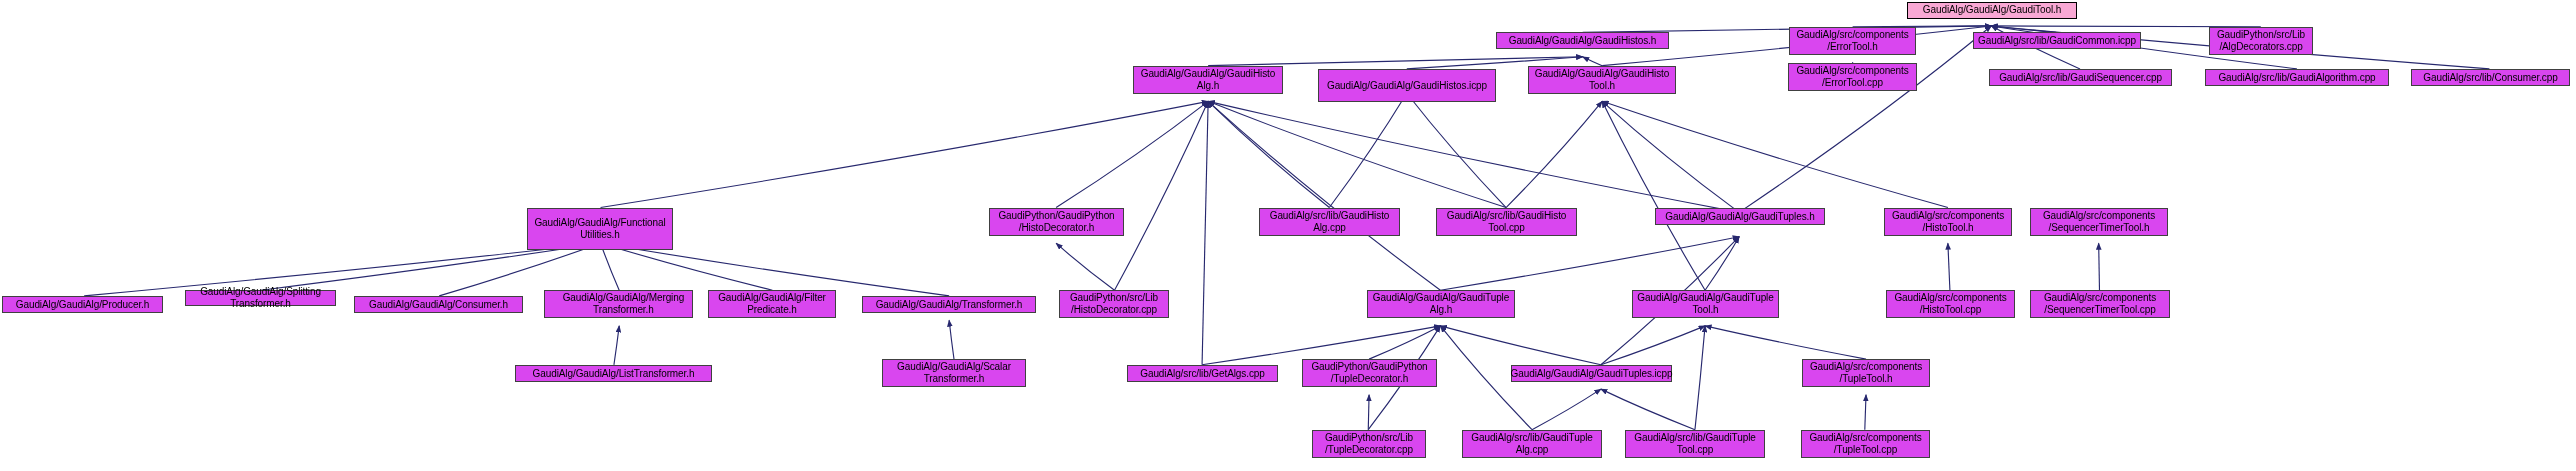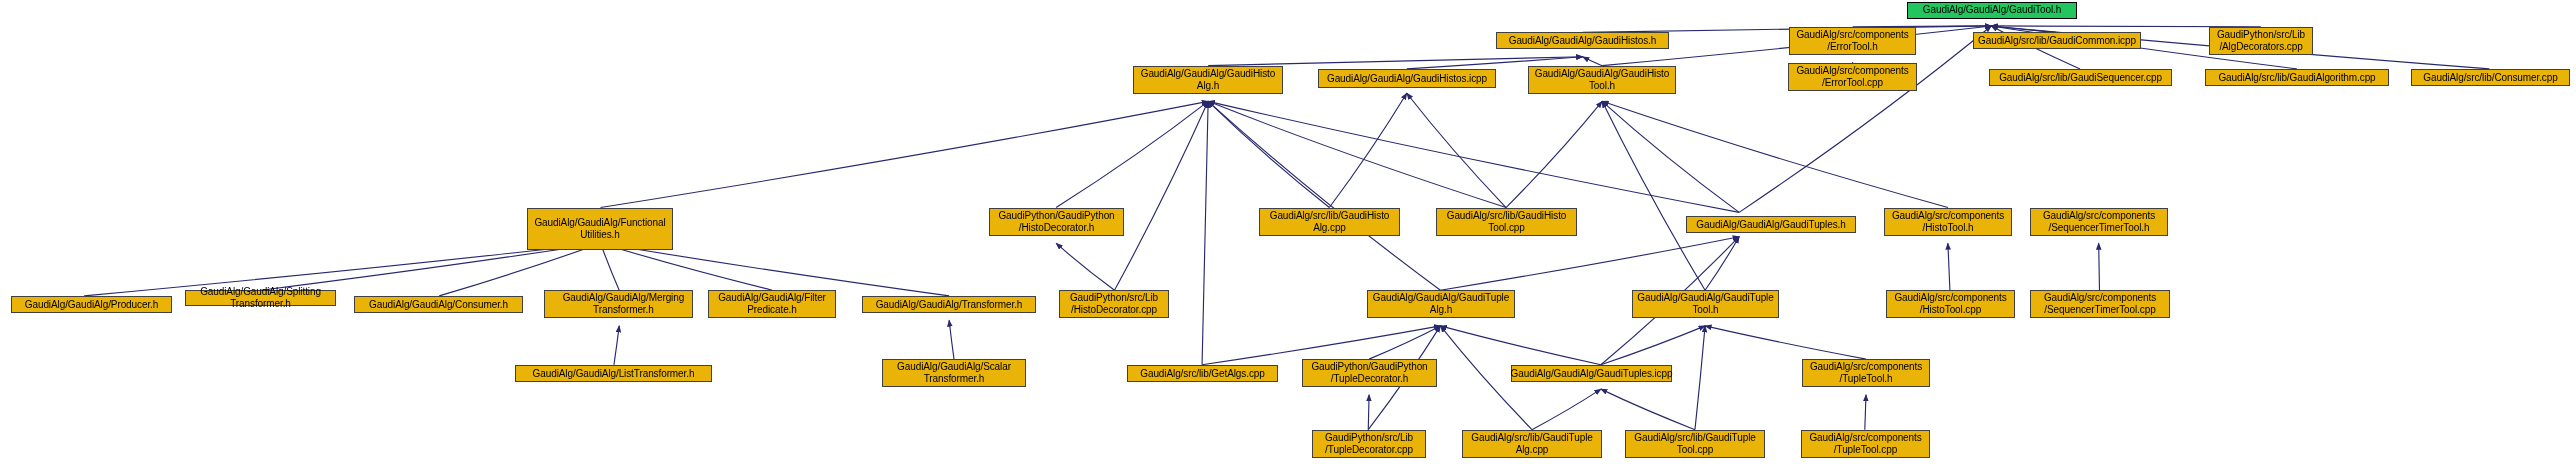--- a/index.html
+++ b/index.html
@@ -21,35 +21,35 @@
     left: 0;
     top: 0;
     width: 2576px;
     height: 471px;
     pointer-events: none;
   }
   .graph-node {
     position: absolute;
     box-sizing: border-box;
     border: 0.8px solid #404040;
-    background: #eab308;
+    background: #d946ef;
     color: #000000;
     display: flex;
     align-items: center;
     justify-content: center;
     text-align: center;
     font-size: 10px;
     line-height: 12px;
     letter-spacing: -0.1px;
     white-space: pre-line;
     padding: 0 3.2px;
     cursor: pointer;
   }
   .graph-node.root {
-    background: #22c55e;
+    background: #f9a8d4;
     border-color: #000000;
   }
 </style>
 </head>
 <body>
 
 <div id="graph-canvas">
   <svg id="edge-layer" viewBox="0 0 3176 581">
     <defs>
       <marker id="arrowhead" markerWidth="9" markerHeight="7" refX="8" refY="3.5" orient="auto" markerUnits="userSpaceOnUse">
@@ -115,42 +115,42 @@
   <div id="node-layer">
       <div class="graph-node root" style="left: 1907px; top: 1.6px; width: 170px; height: 17px;">GaudiAlg/GaudiAlg/GaudiTool.h</div>
       <div class="graph-node" style="left: 1496px; top: 32px; width: 173px; height: 17px;">GaudiAlg/GaudiAlg/GaudiHistos.h</div>
       <div class="graph-node" style="left: 1789px; top: 27px; width: 127px; height: 28px;">GaudiAlg/src/components
 /ErrorTool.h</div>
       <div class="graph-node" style="left: 1973px; top: 32px; width: 168px; height: 17px;">GaudiAlg/src/lib/GaudiCommon.icpp</div>
       <div class="graph-node" style="left: 2209px; top: 27px; width: 104px; height: 28px;">GaudiPython/src/Lib
 /AlgDecorators.cpp</div>
       <div class="graph-node" style="left: 1133px; top: 66px; width: 150px; height: 28px;">GaudiAlg/GaudiAlg/GaudiHisto
 Alg.h</div>
-      <div class="graph-node" style="left: 1318px; top: 69px; width: 178px; height: 19px;">GaudiAlg/GaudiAlg/GaudiHistos.icpp</div>
+      <div class="graph-node" style="left: 1318px; top: 69px; width: 178px; height: 33px;">GaudiAlg/GaudiAlg/GaudiHistos.icpp</div>
       <div class="graph-node" style="left: 1528px; top: 66px; width: 148px; height: 28px;">GaudiAlg/GaudiAlg/GaudiHisto
 Tool.h</div>
       <div class="graph-node" style="left: 1788px; top: 63px; width: 129px; height: 28px;">GaudiAlg/src/components
 /ErrorTool.cpp</div>
       <div class="graph-node" style="left: 1989px; top: 69px; width: 183px; height: 17px;">GaudiAlg/src/lib/GaudiSequencer.cpp</div>
       <div class="graph-node" style="left: 2205px; top: 69px; width: 184px; height: 17px;">GaudiAlg/src/lib/GaudiAlgorithm.cpp</div>
       <div class="graph-node" style="left: 2411px; top: 69px; width: 159px; height: 17px;">GaudiAlg/src/lib/Consumer.cpp</div>
       <div class="graph-node" style="left: 527px; top: 208px; width: 146px; height: 42px;">GaudiAlg/GaudiAlg/Functional
 Utilities.h</div>
       <div class="graph-node" style="left: 989px; top: 208px; width: 135px; height: 28px;">GaudiPython/GaudiPython
 /HistoDecorator.h</div>
       <div class="graph-node" style="left: 1259px; top: 208px; width: 141px; height: 28px;">GaudiAlg/src/lib/GaudiHisto
 Alg.cpp</div>
       <div class="graph-node" style="left: 1436px; top: 208px; width: 141px; height: 28px;">GaudiAlg/src/lib/GaudiHisto
 Tool.cpp</div>
-      <div class="graph-node" style="left: 1655px; top: 216px; width: 170px; height: 17px; margin-left: 31px;">GaudiAlg/GaudiAlg/GaudiTuples.h</div>
+      <div class="graph-node" style="left: 1655px; top: 208px; width: 170px; height: 17px;">GaudiAlg/GaudiAlg/GaudiTuples.h</div>
       <div class="graph-node" style="left: 1884px; top: 208px; width: 128px; height: 28px;">GaudiAlg/src/components
 /HistoTool.h</div>
       <div class="graph-node" style="left: 2030px; top: 208px; width: 138px; height: 28px;">GaudiAlg/src/components
 /SequencerTimerTool.h</div>
-      <div class="graph-node" style="left: 11px; top: 296px; width: 161px; height: 17px;">GaudiAlg/GaudiAlg/Producer.h</div>
+      <div class="graph-node" style="left: 2px; top: 296px; width: 161px; height: 17px;">GaudiAlg/GaudiAlg/Producer.h</div>
       <div class="graph-node" style="left: 185px; top: 290px; width: 151px; height: 16px;">GaudiAlg/GaudiAlg/Splitting
 Transformer.h</div>
       <div class="graph-node" style="left: 354px; top: 296px; width: 169px; height: 17px;">GaudiAlg/GaudiAlg/Consumer.h</div>
       <div class="graph-node" style="left: 544px; top: 290px; width: 149px; height: 28px; padding-left: 13px;">GaudiAlg/GaudiAlg/Merging
 Transformer.h</div>
       <div class="graph-node" style="left: 708px; top: 290px; width: 128px; height: 28px;">GaudiAlg/GaudiAlg/Filter
 Predicate.h</div>
       <div class="graph-node" style="left: 862px; top: 296px; width: 174px; height: 17px;">GaudiAlg/GaudiAlg/Transformer.h</div>
       <div class="graph-node" style="left: 1059px; top: 290px; width: 110px; height: 28px;">GaudiPython/src/Lib
 /HistoDecorator.cpp</div>

